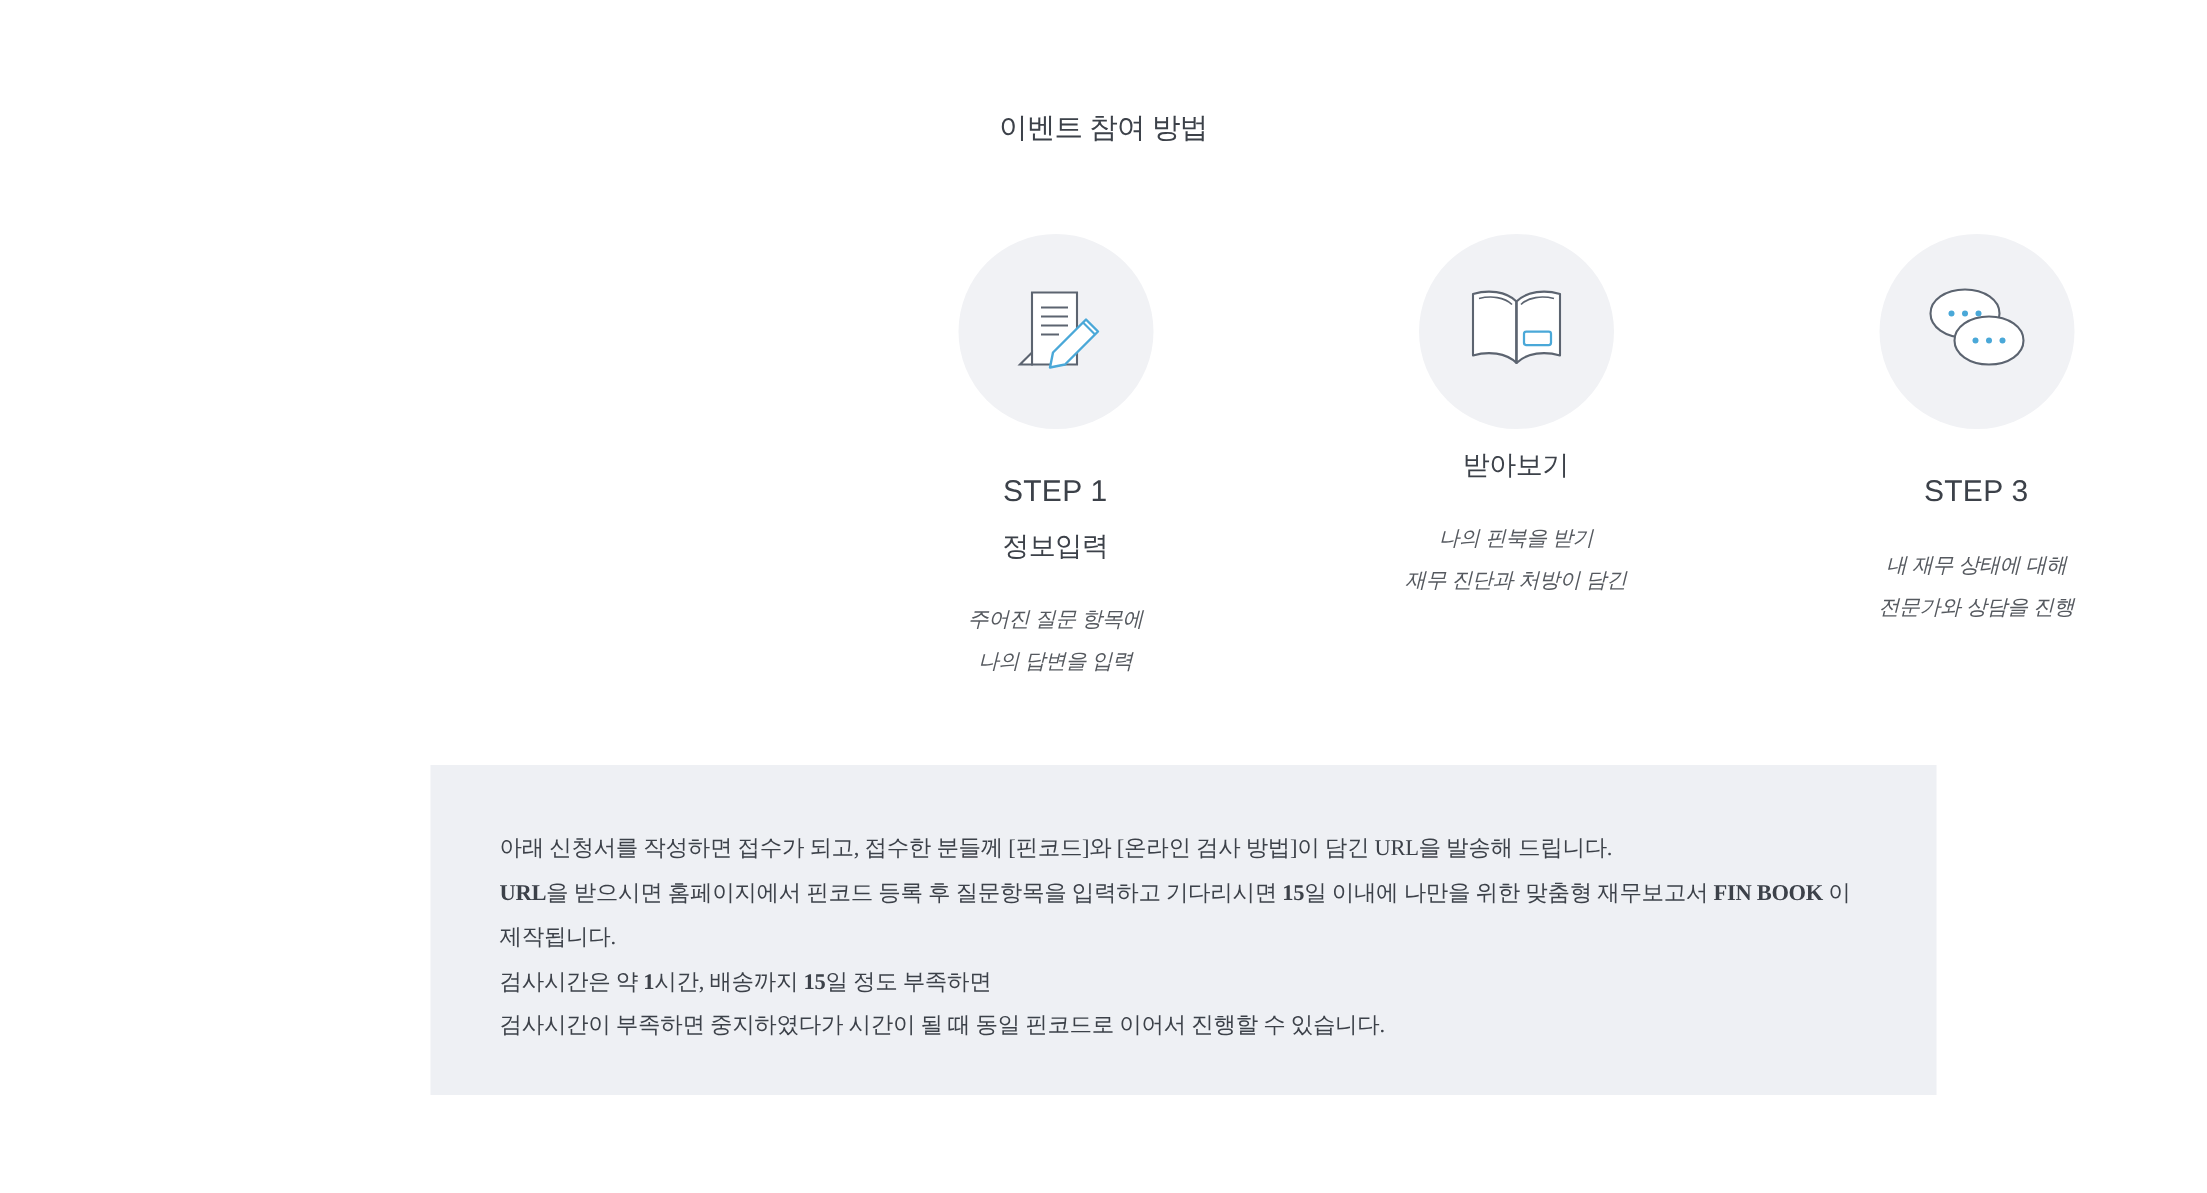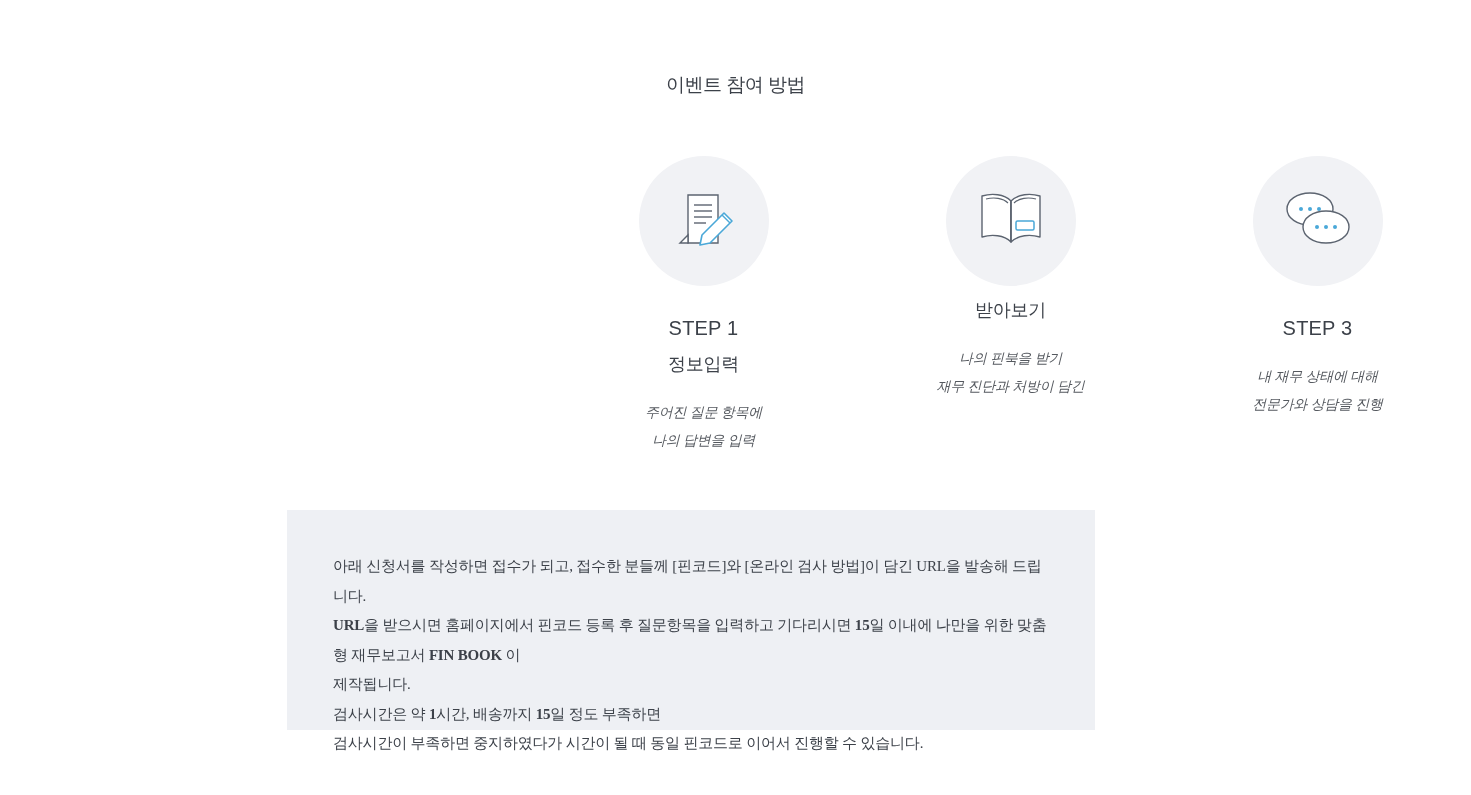--- a/index.html
+++ b/index.html
@@ -71,21 +71,21 @@
     letter-spacing: -0.3px;
     font-style: italic;
   }
   .step-desc span {
     display: block;
   }
   .notice {
     position: absolute;
     left: 287px;
     top: 510px;
-    width: 808px;
+    width: 1004px;
     height: 220px;
     background: #eef0f4;
     box-sizing: border-box;
     padding: 42px 46px 0 46px;
   }
   .notice p {
     margin: 0 0 0 0;
     font-family: "Liberation Serif", serif;
     font-size: 15px;
     line-height: 29.5px;

